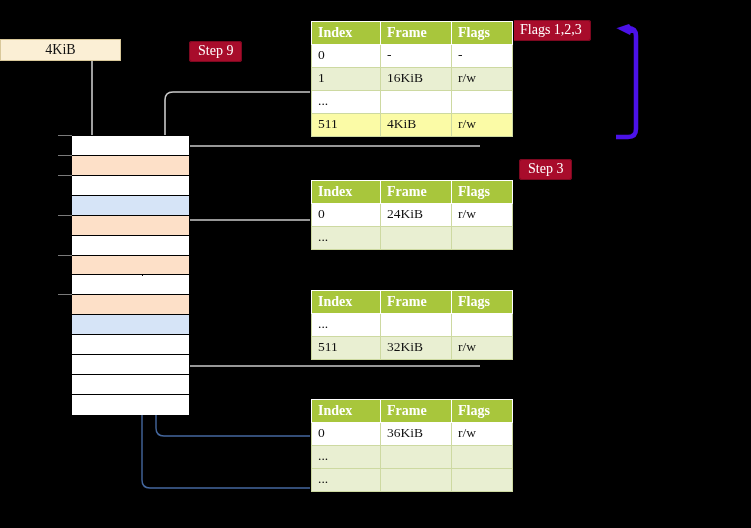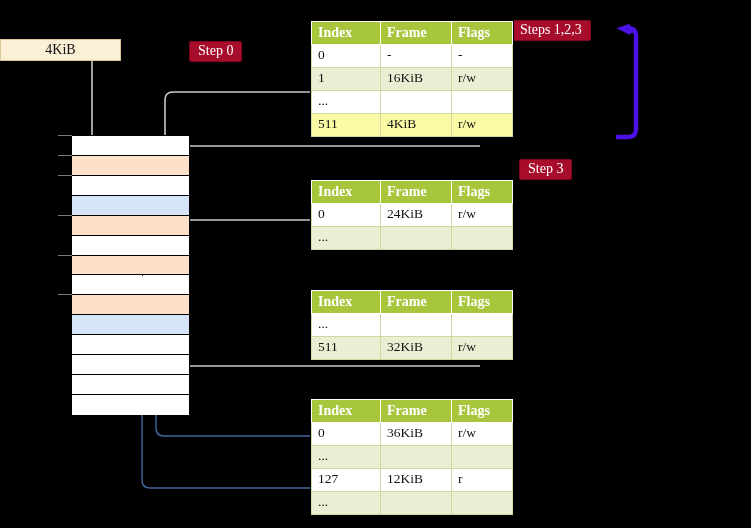--- a/index.html
+++ b/index.html
@@ -119,29 +119,29 @@
       <path d="M636,33 L629,24 L617,28 L629,33 Z" fill="#4B12E8"></path>
       <path d="M632,30 L616,28 L630,35 Z" fill="#4B12E8"></path>
     </g>
   </svg>
 
   <div class="kib-box">
     <span>4KiB</span>
   </div>
 
   <div class="badge red" style="left:189px;top:41px;">
-    <span>Step 0</span>
+    <span>Step 9</span>
   </div>
 
   <div class="badge red" style="left:519px;top:159px;">
     <span>Step 3</span>
   </div>
 
   <div class="badge red" style="left:511px;top:20px;">
-    <span>Steps 1,2,3</span>
+    <span>Flags 1,2,3</span>
   </div>
 
 
   <div class="mem-grid" id="mem-grid">
     <div class="grid-sep" style="left:70px;"></div>
   <div class="mem-row" style="top: 0px; height: 19.9286px; background: rgb(255, 255, 255);"></div>
       <div class="mem-row" style="top: 19.9286px; height: 19.9286px; background: rgb(253, 224, 200);"></div>
       <div class="mem-row" style="top: 39.8571px; height: 19.9286px; background: rgb(255, 255, 255);"></div>
       <div class="mem-row" style="top: 59.7857px; height: 19.9286px; background: rgb(214, 228, 247);"></div>
       <div class="mem-row" style="top: 79.7143px; height: 19.9286px; background: rgb(253, 224, 200);"></div>
@@ -249,25 +249,20 @@
         <tr>
           <td class="c-index">0</td>
           <td class="c-frame">36KiB</td>
           <td class="c-flags">r/w</td>
         </tr>
         <tr class="alt">
           <td class="c-index">...</td>
           <td class="c-frame"></td>
           <td class="c-flags"></td>
         </tr>
-        <tr>
-          <td class="c-index">127</td>
-          <td class="c-frame">12KiB</td>
-          <td class="c-flags">r</td>
-        </tr>
         <tr class="alt">
           <td class="c-index">...</td>
           <td class="c-frame"></td>
           <td class="c-flags"></td>
         </tr>
       </tbody>
     </table>
 
 </div>
 

